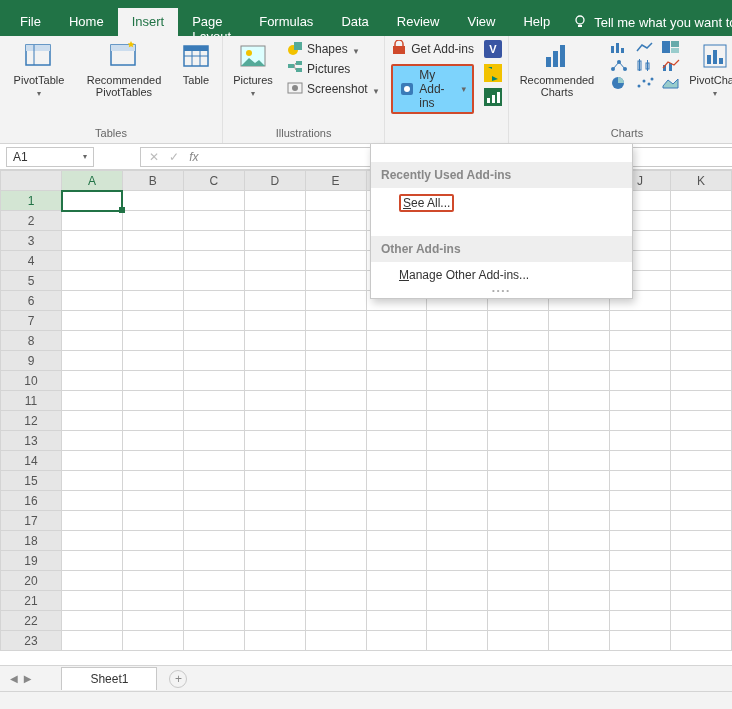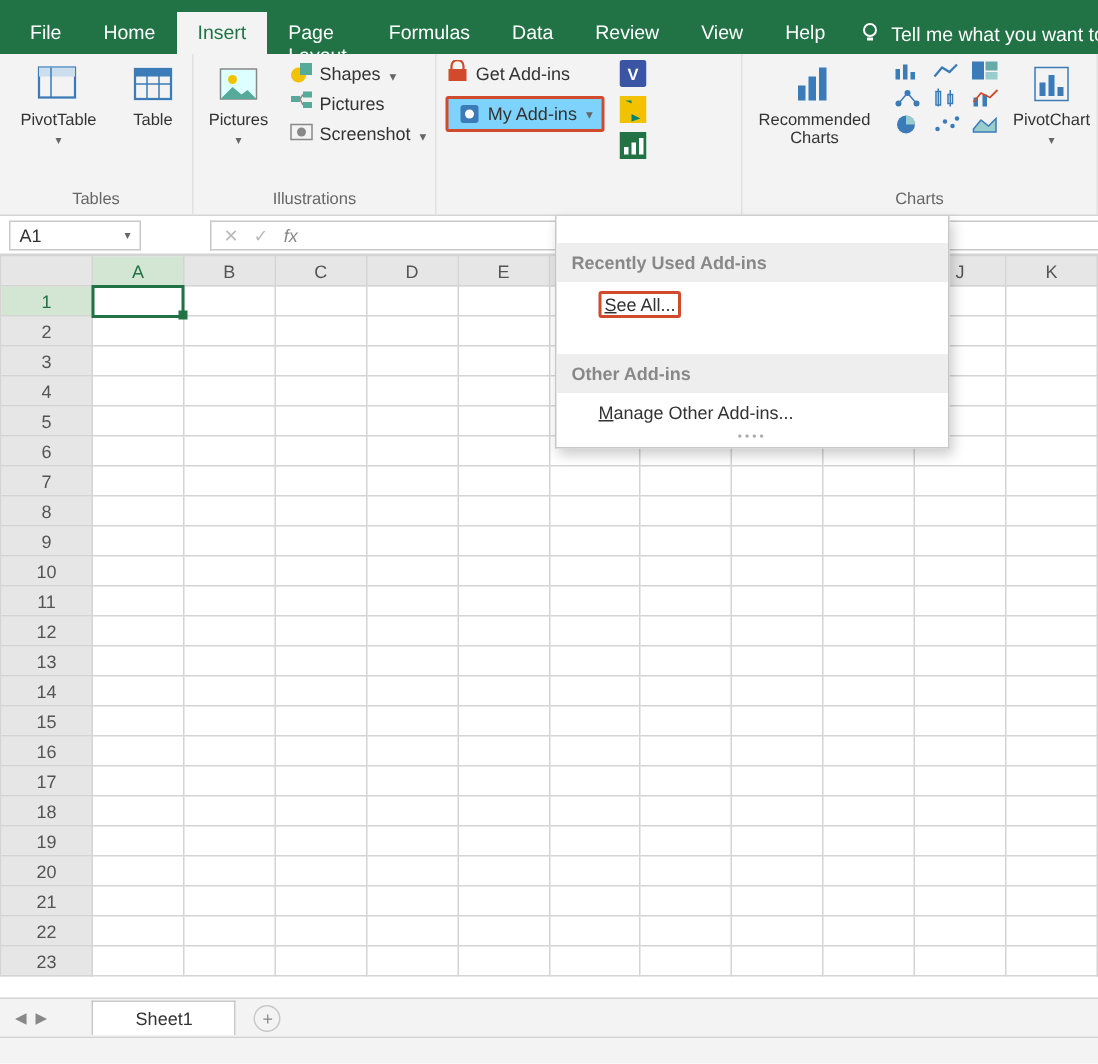--- a/index.html
+++ b/index.html
@@ -88,20 +88,30 @@
         <span class="ic">
           <svg width="30" height="30">
               <rect x="2" y="4" width="24" height="20" fill="none" stroke="#3a7bb8" stroke-width="1.5"></rect>
               <rect x="2" y="4" width="24" height="6" fill="#cde"></rect>
               <line x1="10" y1="4" x2="10" y2="24" stroke="#3a7bb8"></line>
             </svg>
         </span>
         <span>PivotTable</span>
         <span class="tri">▾</span>
       </div>
+      <div class="bigbtn" style="width:84px">
+        <span class="ic">
+          <svg width="30" height="30">
+              <rect x="2" y="4" width="24" height="20" fill="none" stroke="#3a7bb8" stroke-width="1.5"></rect>
+              <rect x="2" y="4" width="24" height="6" fill="#cde"></rect>
+              <path d="M20 2l2 4 4 .5-3 3 1 4-4-2-4 2 1-4-3-3 4-.5z" fill="#f2c200" transform="scale(.55) translate(20 -2)"></path>
+            </svg>
+        </span>
+        <span>Recommended PivotTables</span>
+      </div>
       <div class="bigbtn" style="width:40px">
         <span class="ic">
           <svg width="30" height="30">
               <rect x="3" y="5" width="24" height="20" fill="none" stroke="#3a7bb8" stroke-width="1.5"></rect>
               <rect x="3" y="5" width="24" height="5" fill="#3a7bb8"></rect>
               <line x1="11" y1="5" x2="11" y2="25" stroke="#3a7bb8"></line>
               <line x1="19" y1="5" x2="19" y2="25" stroke="#3a7bb8"></line>
               <line x1="3" y1="15" x2="27" y2="15" stroke="#3a7bb8"></line>
             </svg>
         </span>

